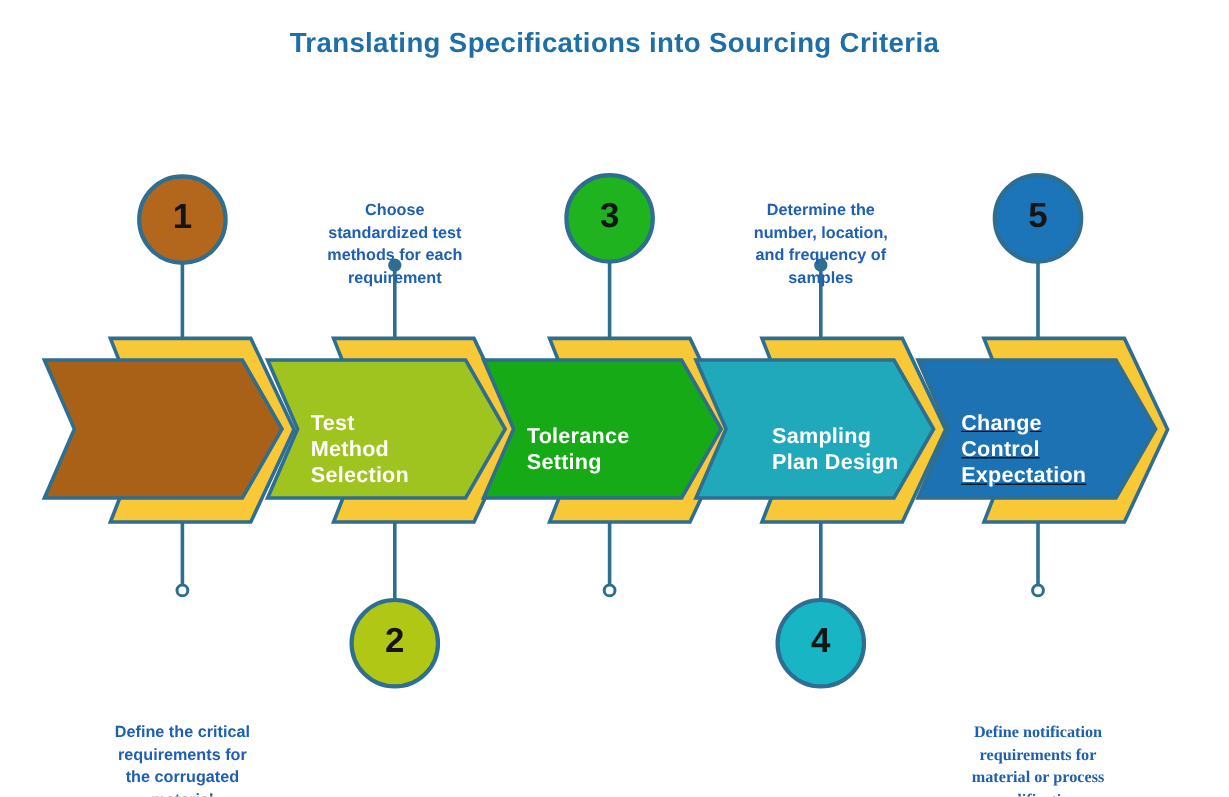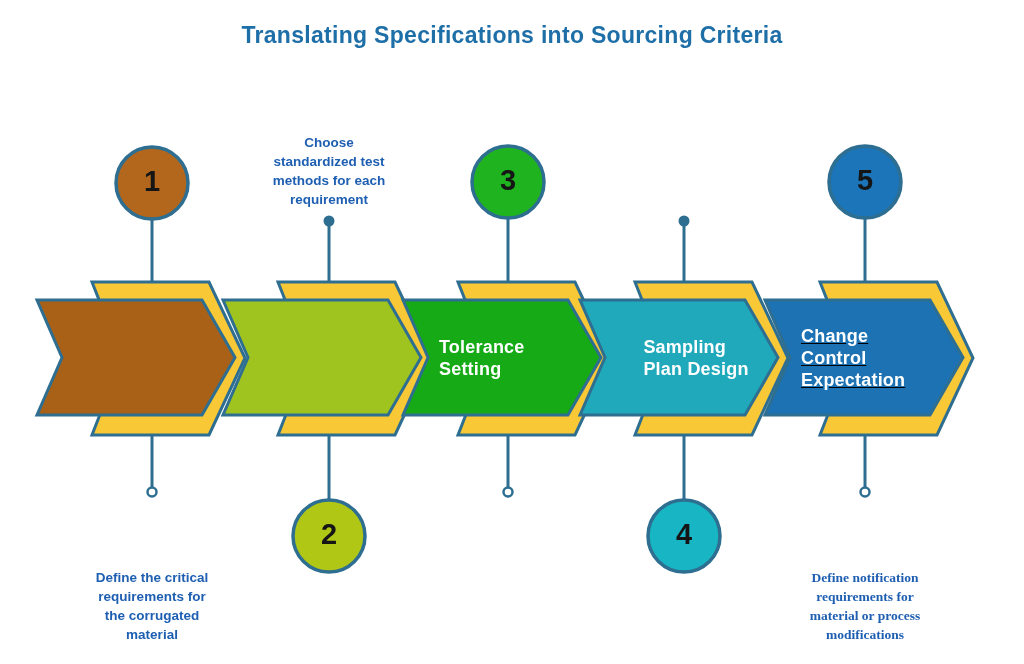--- a/index.html
+++ b/index.html
@@ -22,21 +22,21 @@
     font-weight: 700;
     letter-spacing: 0.3px;
     color: var(--title-text, #1e6fa8);
   }
   .diagram {
     position: absolute;
     left: 0; top: 0;
     width: 1024px;
     height: 664px;
   }
-  .prewrap { white-space: pre-line; }
+  .prewrap { white-space: pre-line; margin-top: 32px; }
   .arrow-label {
     position: absolute;
     top: 300px;
     height: 115px;
     width: 160px;
     display: flex;
     align-items: center;
     pointer-events: none;
   }
   .arrow-label .prewrap {
@@ -128,20 +128,25 @@
       <circle cx="865" cy="182" r="36" fill="#1b75b8"></circle>
     </g>
   </svg>
 
   <div class="num" style="left:112px; top:165px;">1</div>
   <div class="num" style="left:289px; top:518px;">2</div>
   <div class="num" style="left:468px; top:164px;">3</div>
   <div class="num" style="left:644px; top:518px;">4</div>
   <div class="num" style="left:825px; top:164px;">5</div>
 
+  <div class="arrow-label" style="left:259px;">
+    <span class="prewrap">Test
+Method
+Selection</span>
+  </div>
   <div class="arrow-label" style="left:439px;">
     <span class="prewrap">Tolerance
 Setting</span>
   </div>
   <div class="arrow-label" style="left:616px;justify-content:center;">
     <span class="prewrap">Sampling
 Plan Design</span>
   </div>
   <div class="arrow-label" style="left:801px;text-decoration:underline;">
     <span class="prewrap">Change
@@ -150,18 +155,22 @@
   </div>
 
   <div class="desc prewrap" style="left:64px; top:568px;">Define the critical
 requirements for
 the corrugated
 material</div>
   <div class="desc prewrap" style="left:241px; top:133px;">Choose
 standardized test
 methods for each
 requirement</div>
+  <div class="desc prewrap" style="left:596px; top:133px;">Determine the
+number, location,
+and frequency of
+samples</div>
   <div class="desc prewrap" style="left:777px; top:568px;font-family:Liberation Serif, serif;">Define notification
 requirements for
 material or process
 modifications</div>
 
 </div>
 
 </body></html>

